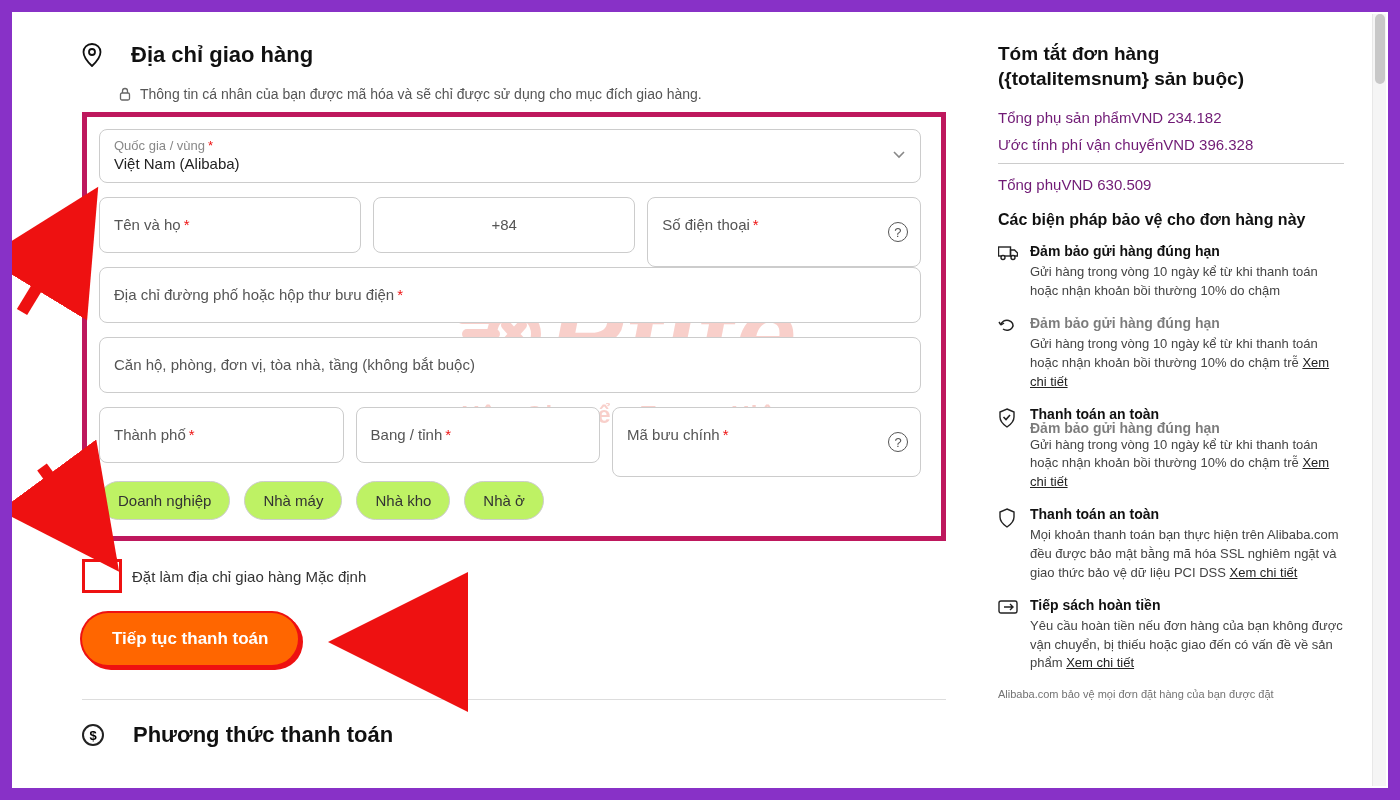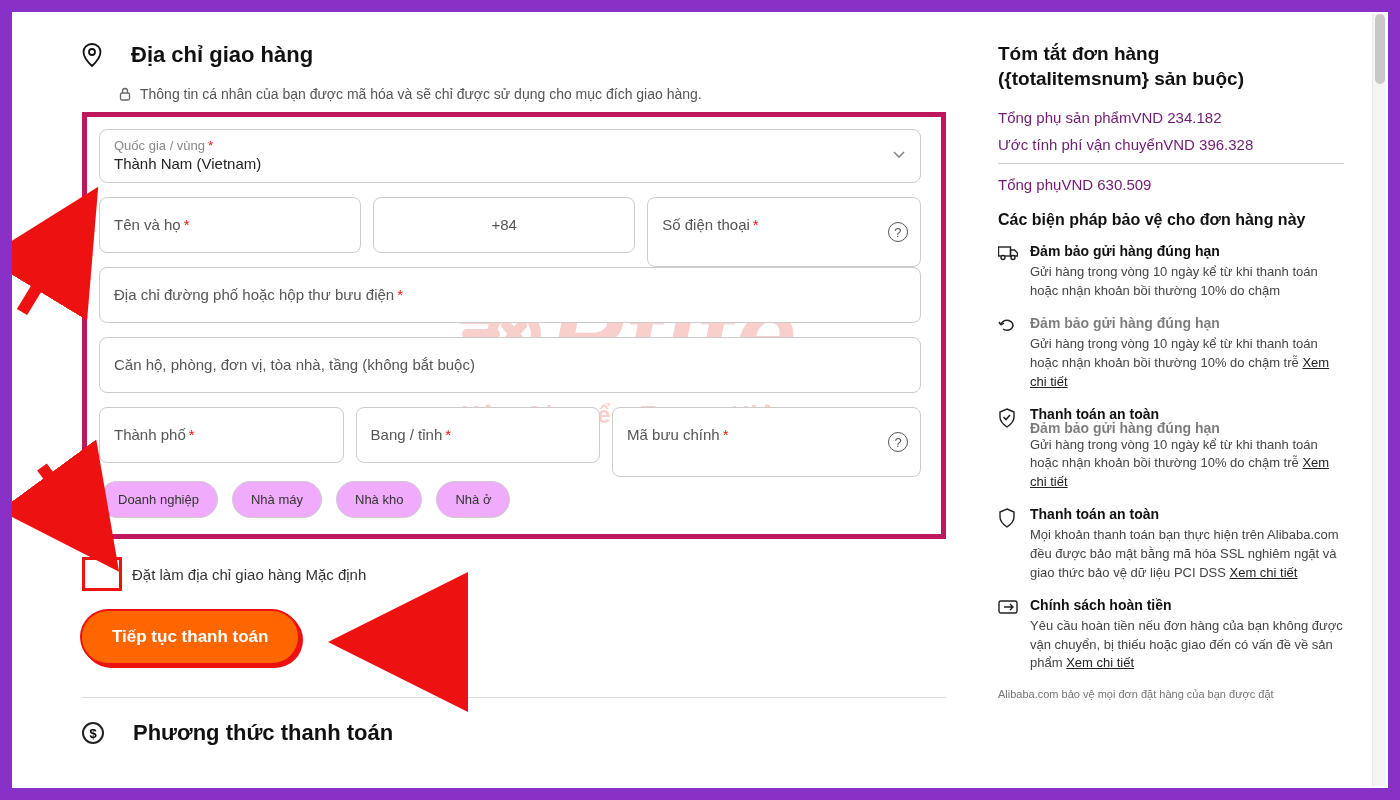--- a/index.html
+++ b/index.html
@@ -77,21 +77,21 @@
   .chev { position: absolute; right: 14px; top: 50%; transform: translateY(-50%); color:#888;}
   .qmark {
     position: absolute; right: 12px; top: 50%; transform: translateY(-50%);
     width: 20px; height: 20px; border:1.6px solid #555; border-radius:50%;
     display:flex;align-items:center;justify-content:center;font-size:13px;color:#555;
   }
 
   .chips { display:flex; gap: 14px; }
   .chip {
     border: 1px solid #ccc; border-radius: 22px;
-    padding: 10px 18px; font-size: 13px; color:#333; background:#f0abfc;
+    padding: 10px 18px; font-size: 15px; color:#333; background:#bef264;
   }
 
   .default-row { display:flex; align-items:center; gap:10px; margin: 18px 0 20px 0;}
   .checkbox-red { width: 40px; height: 34px; border: 3px solid #e11;}
   .default-row span { font-size:15px; color:#333; }
 
   .continue-wrap { position: relative; display:inline-block; }
   .continue-btn {
     background: #f60; color:#fff; font-size:17px; font-weight:600;
     border:none; border-radius: 28px; padding: 16px 30px;
@@ -180,21 +180,21 @@
             <rect x="2.5" y="6" width="9" height="7" rx="1.5" fill="none" stroke="#666" stroke-width="1.3"></rect>
             <path d="M4.5 6 V4 a2.5 2.5 0 0 1 5 0 V6" fill="none" stroke="#666" stroke-width="1.3"></path>
           </svg>
         <span>Thông tin cá nhân của bạn được mã hóa và sẽ chỉ được sử dụng cho mục đích giao hàng.</span>
       </div>
 
       <div class="redbox">
 
         <div class="field" style="padding:8px 14px 10px 14px;">
           <div class="lab"><span>Quốc gia / vùng</span><span class="req">*</span></div>
-          <div class="val">Thành Nam (Vietnam)</div>
+          <div class="val">Việt Nam (Alibaba)</div>
           <span class="chev">
             <svg width="14" height="14" viewBox="0 0 14 14">
                 <path d="M2 5 l5 5 l5 -5" fill="none" stroke="#888" stroke-width="1.6"></path>
               </svg>
           </span>
         </div>
 
         <div class="row">
           <div class="field tall">
             <span class="ph"><span>Tên và họ</span><span class="req">*</span></span>
@@ -334,21 +334,21 @@
       </div>
 
       <div class="protitem">
         <div class="pi-ico">
           <svg width="20" height="16" viewBox="0 0 20 16">
               <rect x="1" y="2" width="18" height="12" rx="2" fill="none" stroke="#222" stroke-width="1.4"></rect>
               <path d="M6 8 h8 M12 5 l3 3 l-3 3" fill="none" stroke="#222" stroke-width="1.4"></path>
             </svg>
         </div>
         <div>
-          <div class="pi-title">Chính sách hoàn tiền</div>
+          <div class="pi-title">Tiếp sách hoàn tiền</div>
           <div class="pi-desc"><span>Yêu cầu hoàn tiền nếu đơn hàng của bạn không được vận chuyển, bị thiếu hoặc giao đến có vấn đề về sản phẩm</span> <a href="#">Xem chi tiết</a></div>
         </div>
       </div>
 
       <div class="footnote">Alibaba.com bảo vệ mọi đơn đặt hàng của bạn được đặt</div>
 
     </div>
   </div>
 
   <div class="arrow" style="left:-10px; top:150px;">

